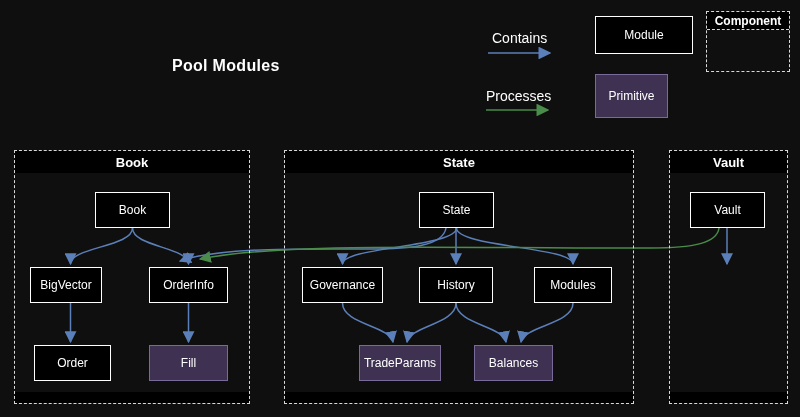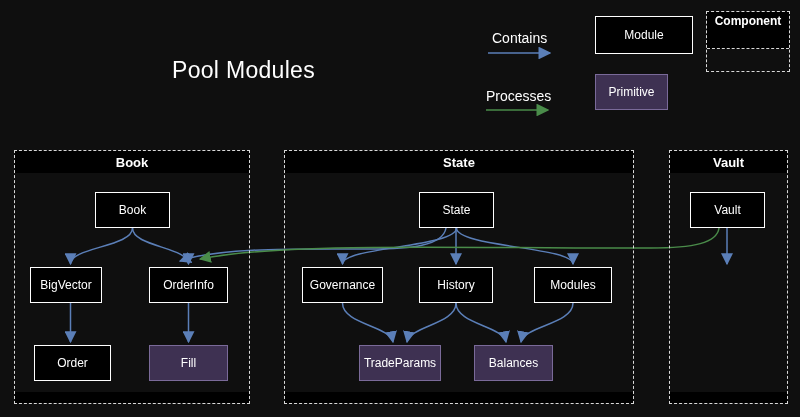--- a/index.html
+++ b/index.html
@@ -1,21 +1,21 @@
 <!DOCTYPE html>
 <html><head>
 <meta charset="utf-8">
 <style>
   html,body{margin:0;padding:0;background:#0f0f0f;}
   .canvas{
     position:relative;width:800px;height:417px;background:#0f0f0f;
     font-family:"Liberation Sans", sans-serif;color:#ffffff;overflow:hidden;
   }
   .title{
-    position:absolute;left:172px;top:57px;font-size:23px;font-weight:normal;letter-spacing:.3px;
+    position:absolute;left:172px;top:57px;font-size:16px;font-weight:bold;letter-spacing:.3px;
   }
   .legend-label{position:absolute;font-size:14px;}
   .node{
     position:absolute;height:36px;display:flex;align-items:center;justify-content:center;
     font-size:12px;box-sizing:border-box;text-align:center;
   }
   .module{background:#000000;border:1px solid #ffffff;}
   .primitive{background:#3e3152;border:1px solid #7a6a99;}
   .component{
     position:absolute;border:1.5px dashed #d9d9d9;box-sizing:border-box;
@@ -26,21 +26,21 @@
   }
   .component .footer{
     position:absolute;left:0;right:0;bottom:0;height:11px;background:#000000;
   }
   .component-legend{
     position:absolute;left:706px;top:11px;width:84px;height:61px;
     border:1.5px dashed #d9d9d9;box-sizing:border-box;
   }
   .component-legend .clabel{
     border-bottom:1.5px dashed #d9d9d9;text-align:center;font-size:12px;font-weight:bold;
-    padding:2px 0 20px 0;background:#000000;
+    padding:2px 0 1px 0;background:#000000;
   }
   svg.edges{position:absolute;left:0;top:0;}
 </style>
 </head>
 <body>
 
 <div class="canvas">
 
   <svg class="edges" width="800" height="417" viewBox="0 0 800 417">
     <defs>
@@ -75,21 +75,21 @@
 
     <path d="M719,228 C717,243 694,248 650,248 C480,249 290,241 200,259" stroke="#4a8c4a" stroke-width="1.5" fill="none" marker-end="url(#arrow-green)"></path>
   </svg>
 
   <div class="title">Pool Modules</div>
 
   <div class="legend-label" style="left:492px;top:30px;">Contains</div>
   <div class="legend-label" style="left:486px;top:88px;text-align:right;">Processes</div>
 
   <div class="node module" style="left:595px;top:16px;width:98px;height:38px;">Module</div>
-  <div class="node primitive" style="left:595px;top:74px;width:73px;height:36px;">Primitive</div>
+  <div class="node primitive" style="left:595px;top:74px;width:73px;height:44px;">Primitive</div>
 
   <div class="component-legend">
     <div class="clabel">Component</div>
   </div>
 
   <div class="component" style="left:14px;top:150px;width:236px;height:254px;">
     <div class="header">Book</div>
     <div class="footer"></div>
   </div>
 

